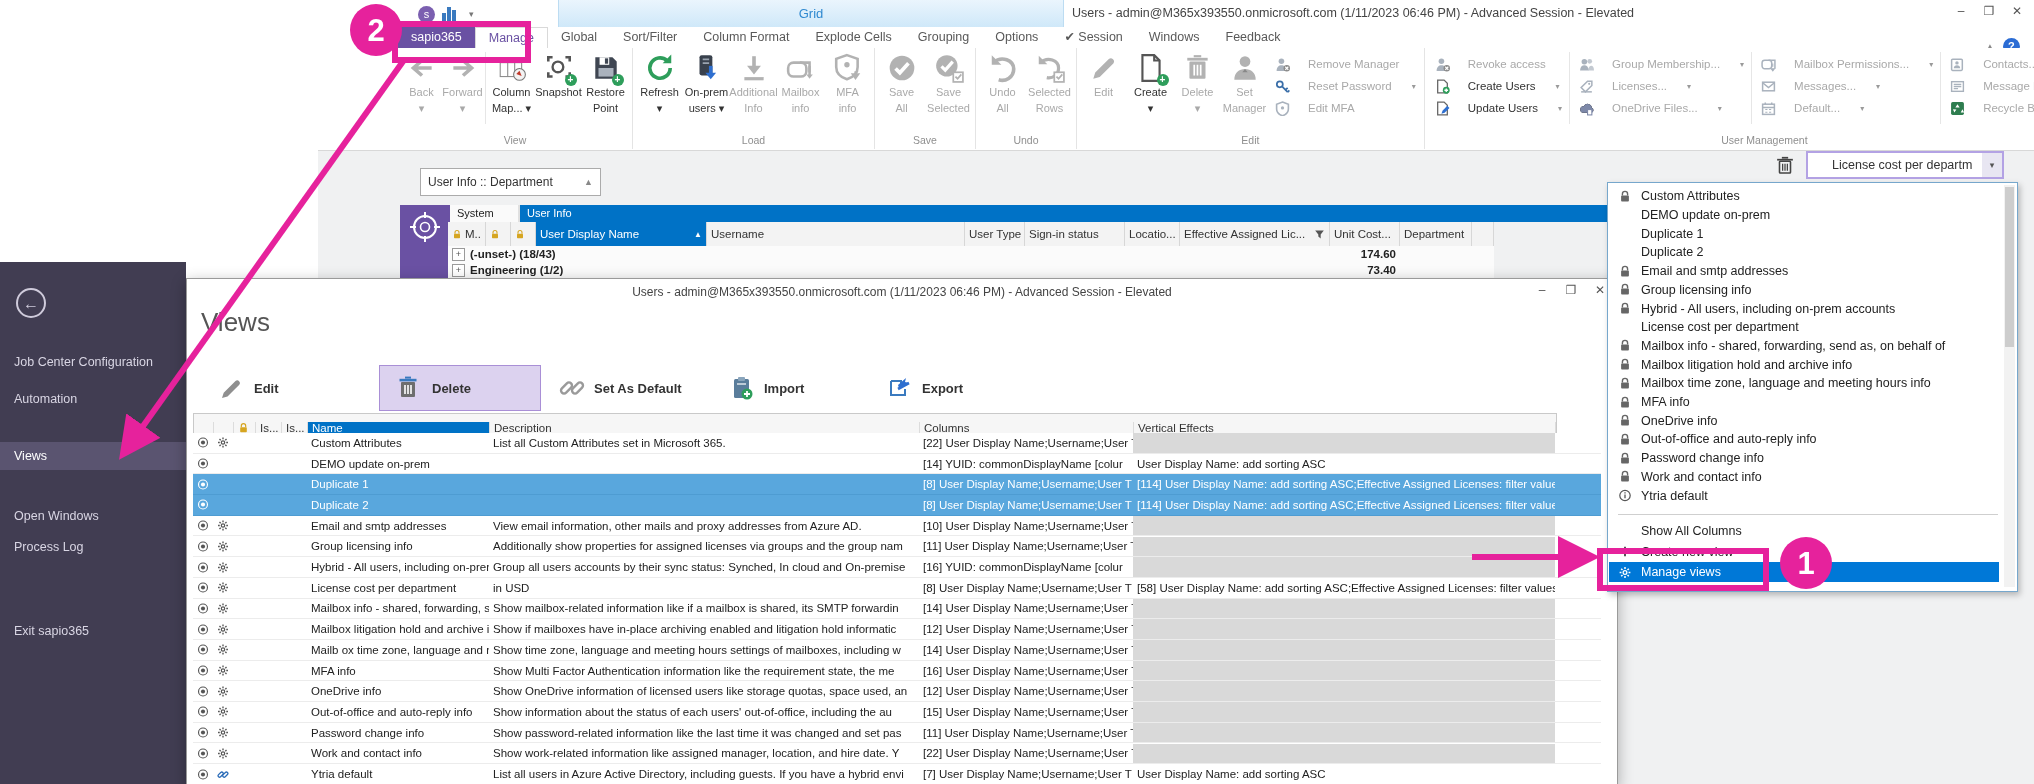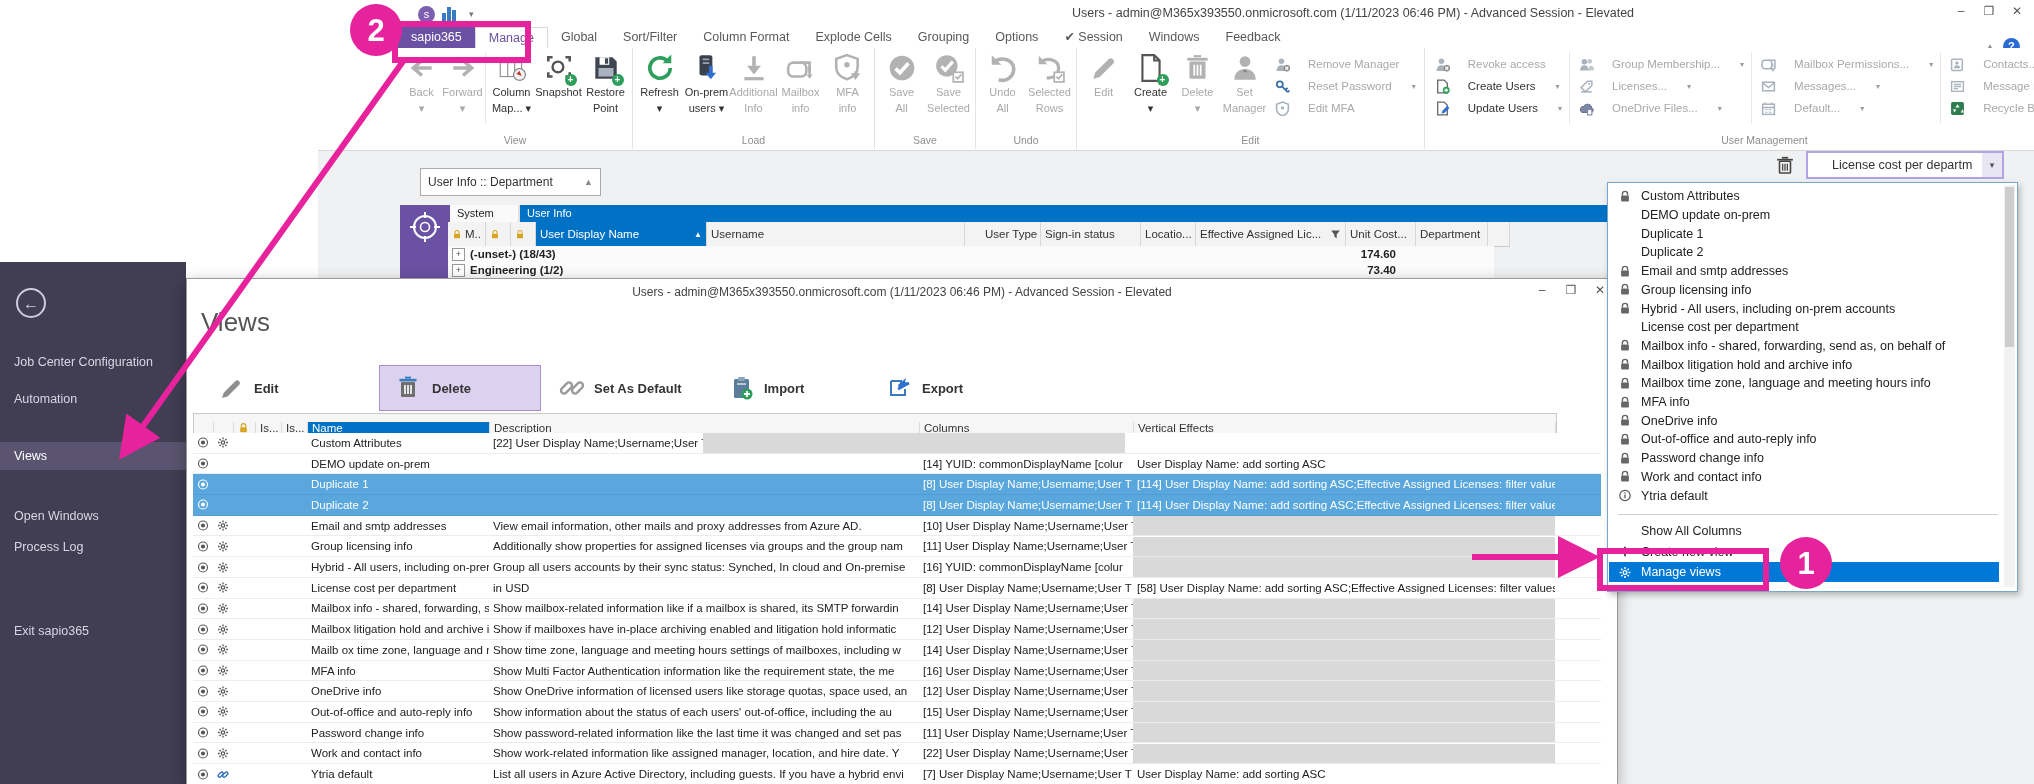--- a/index.html
+++ b/index.html
@@ -119,20 +119,21 @@
   .zlow{z-index:5;} .zmid{z-index:10;} .zdlg{z-index:20;} .zdd{z-index:40;}
 </style>
 </head>
 <body>
 
 <div id="stage">
 
   <div class="abs zlow" id="grid-band"></div>
 
   <div class="abs" id="titlebar"></div>
+  <div class="abs zmid" id="ctx-tab">Grid</div>
   <div class="abs zmid" id="main-title">Users - admin@M365x393550.onmicrosoft.com (1/11/2023 06:46 PM) - Advanced Session - Elevated</div>
   <div class="abs zmid" id="qat">
     <span class="qat-logo">s</span>
     <span class="qat-cols">
         <i style="height:9px"></i>
         <i style="height:15px"></i>
         <i style="height:12px"></i>
       </span>
     <span class="qat-dd">▾</span>
   </div>
@@ -539,21 +540,21 @@
             <rect x="2.8" y="6" width="8.4" height="6.3" rx="1" fill="#d6a520"></rect>
           </svg></span>
       </div>
       <div class="hcell sel" style="width: 171px;">
         <span>User Display Name</span>
         <span class="sort-asc">▲</span>
       </div>
       <div class="hcell" style="width: 258px;">
         <span>Username</span>
       </div>
-      <div class="hcell" style="width: 60px; margin-left: 16px;">
+      <div class="hcell" style="width: 60px;">
         <span>User Type</span>
       </div>
       <div class="hcell" style="width: 100px;">
         <span>Sign-in status</span>
       </div>
       <div class="hcell" style="width: 55px;">
         <span>Locatio...</span>
       </div>
       <div class="hcell" style="width: 150px;">
         <span>Effective Assigned Lic...</span>
@@ -672,20 +673,21 @@
                 <circle cx="7" cy="7" r="2" fill="none" stroke="#555" stroke-width="1.4"></circle>
                 <g stroke="#555" stroke-width="1.6">
                   <path d="M7 1.2v2M7 10.8v2M1.2 7h2M10.8 7h2M2.9 2.9l1.4 1.4M9.7 9.7l1.4 1.4M11.1 2.9L9.7 4.3M4.3 9.7l-1.4 1.4"></path>
                 </g>
               </svg></span>
           </div>
           <div class="dc" style="width: 22px;"></div>
           <div class="dc" style="width: 26px;"></div>
           <div class="dc" style="width: 26px;"></div>
           <div class="dc" style="width: 182px;">Custom Attributes</div>
+          <div class="dc" style="width: 430px;">List all Custom Attributes set in Microsoft 365.</div>
           <div class="dc" style="width: 214px;">[22] User Display Name;Username;User T</div>
           <div class="dc gray" style="width: 422px;"></div>
         </div>
         <div class="drow" style="top: 174.7px;">
           <div class="dc" style="width: 20px;">
             <span class="ric"><svg viewBox="0 0 14 14" width="100%" height="100%">
                 <circle cx="7" cy="7" r="5.2" fill="none" stroke="#555" stroke-width="1.3"></circle>
                 <circle cx="7" cy="7" r="2.4" fill="#555"></circle>
               </svg></span>
           </div>

